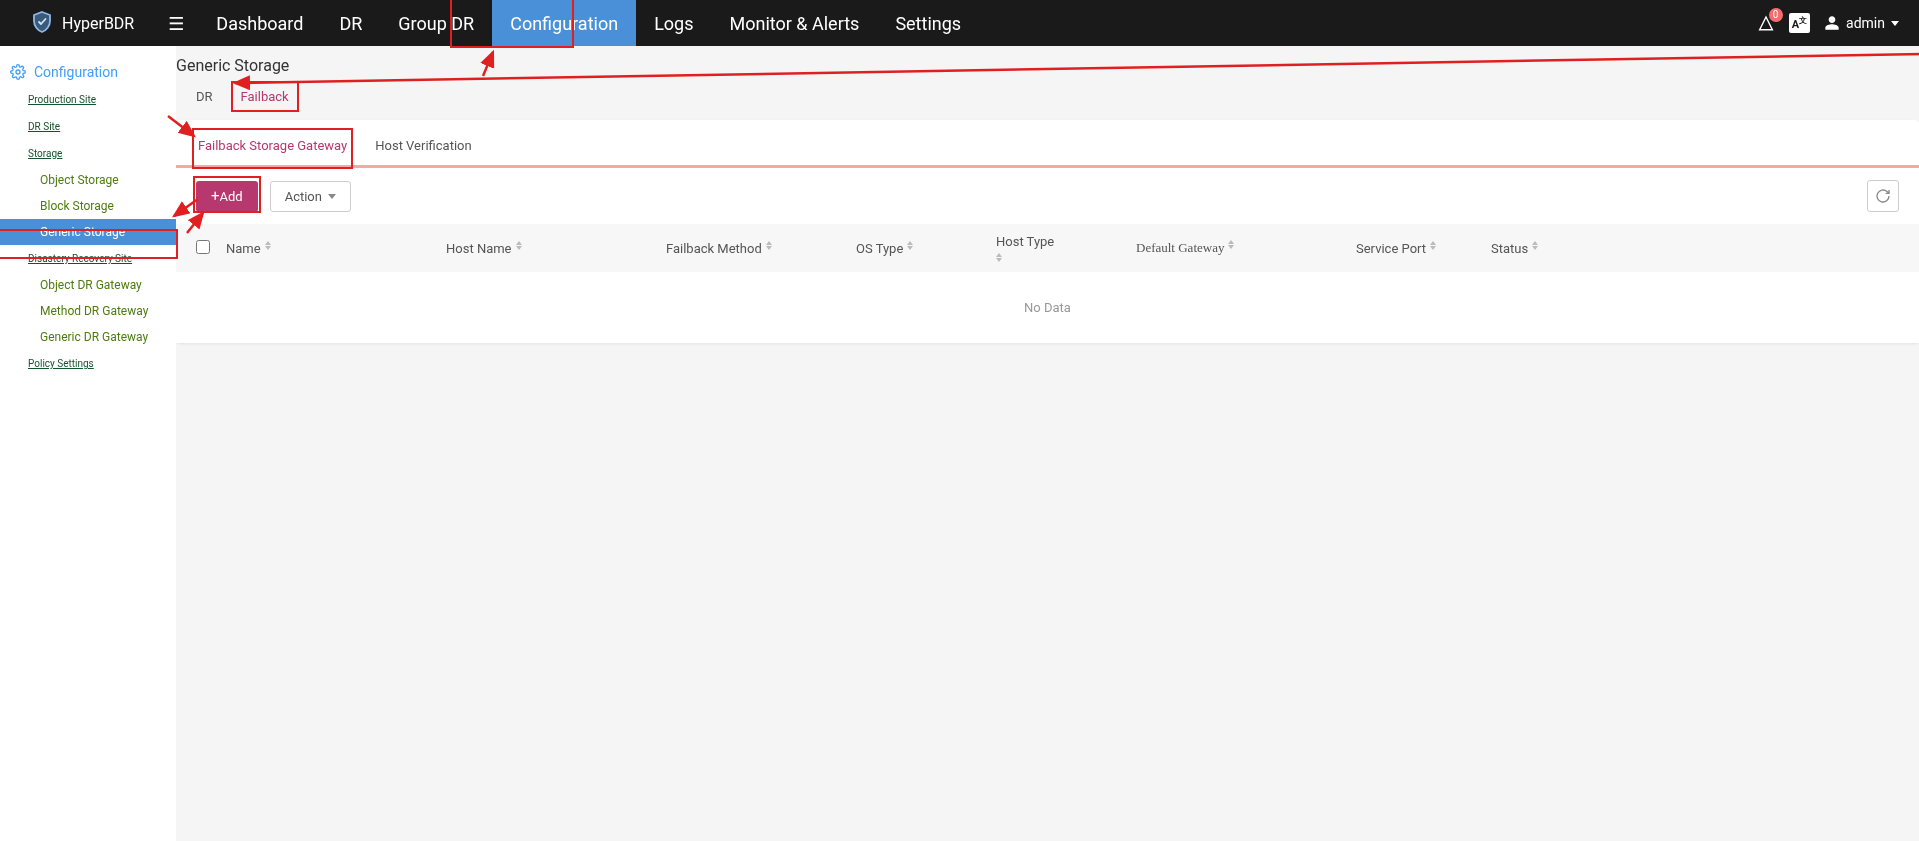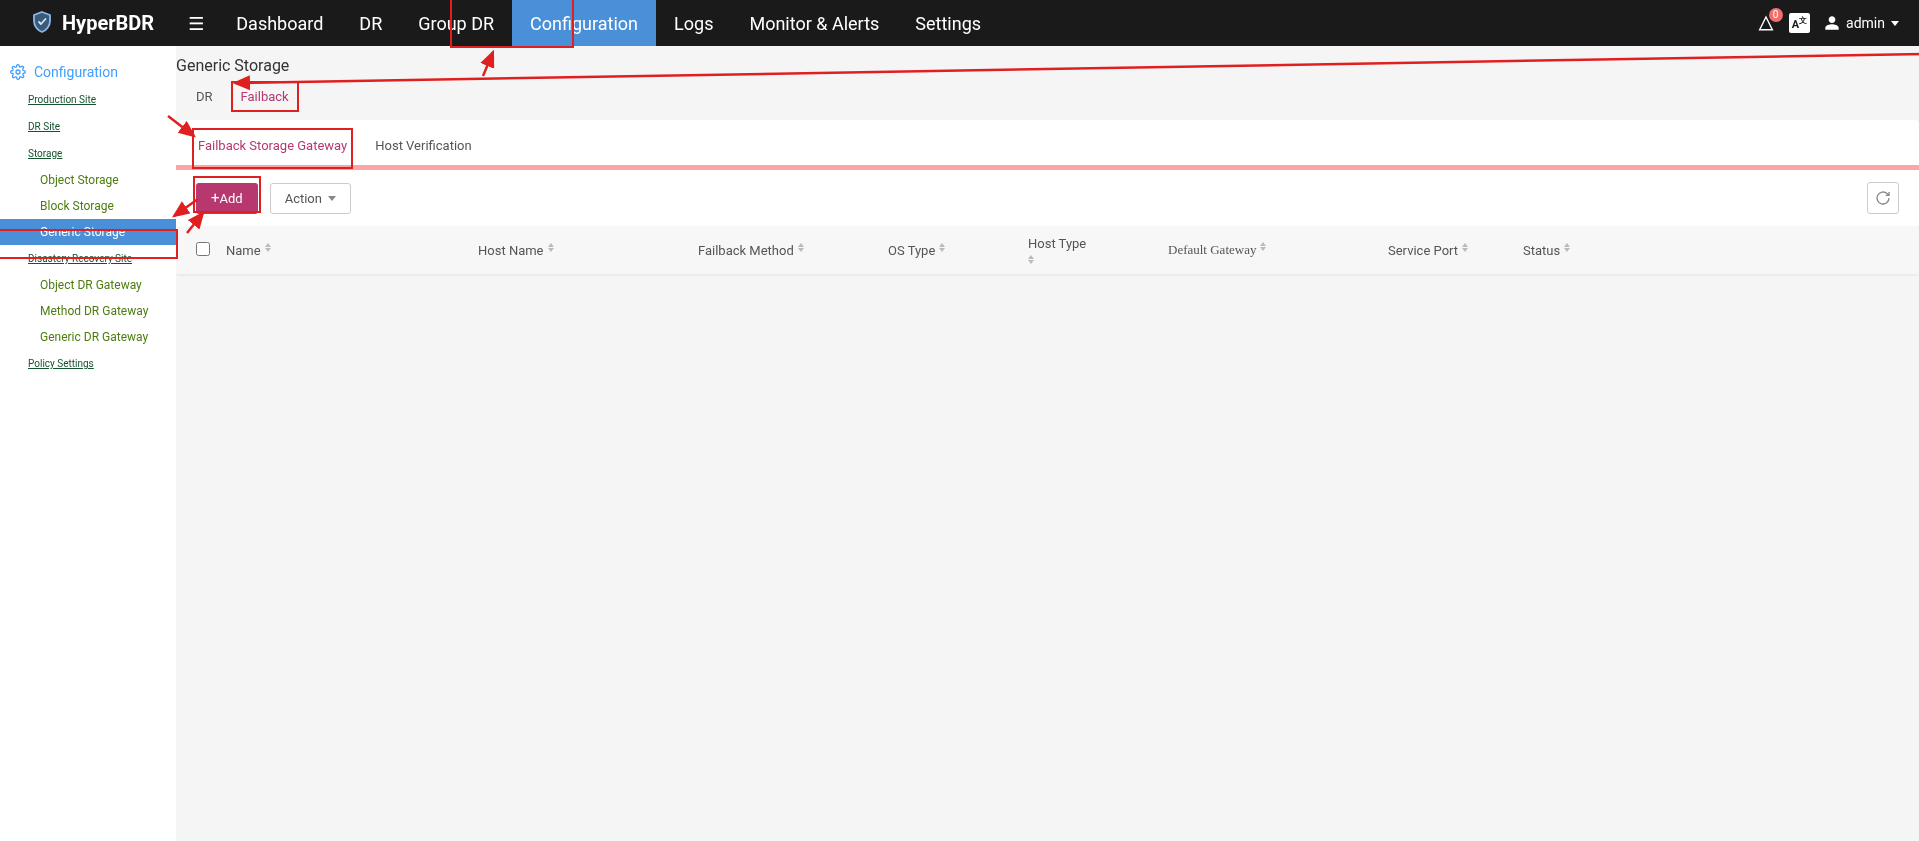--- a/index.html
+++ b/index.html
@@ -31,22 +31,22 @@
       align-items: center;
       gap: 8px;
       margin-right: 20px;
       margin-left: 20px;
     }
     .logo-icon svg {
       width: 24px;
       height: 24px;
     }
     .logo-text {
-      font-weight: 700;
-      font-size: 20px;
+      font-weight: 400;
+      font-size: 16px;
     }
     .hamburger {
       cursor: pointer;
       padding: 0 14px;
       font-size: 18px;
     }
     .navlinks {
       display: flex;
       height: 100%;
     }
@@ -193,21 +193,21 @@
       background: #fff;
       border-radius: 4px;
       box-shadow: 0 1px 3px rgba(0,0,0,0.08);
       margin-left: 0;
     }
 
     .tab2-row {
       display: flex;
       gap: 24px;
       padding: 12px 20px 0 20px;
-      border-bottom: 5px solid #fca5a5;
+      border-bottom: 3px solid #fca5a5;
     }
     .tab2 {
       font-size: 13px;
       color: #555;
       cursor: pointer;
       padding: 6px 2px 12px 2px;
       position: relative;
     }
     .tab2.active {
       color: #b6386e;
@@ -279,21 +279,21 @@
     }
     .th-check input {
       width: 14px;
       height: 14px;
     }
     .th {
       display: flex;
       gap: 4px;
     }
     .th-name { width: 220px; }
-    .th-host { width: 220px; margin-left: 32px; }
+    .th-host { width: 220px; }
     .th-method { width: 190px; }
     .th-os { width: 140px; }
     .th-htype { width: 140px; flex-direction: column; }
     .th-gateway { width: 220px; font-family: Liberation Serif, serif; }
     .th-port { width: 135px; }
     .th-status { flex: 1; }
 
     .sort-icon {
       display: inline-flex;
       flex-direction: column;
@@ -488,20 +488,21 @@
               </span>
             </div>
           <div class="th th-status">
               <span>Status</span>
               <span class="sort-icon">
                 <span class="up"></span>
                 <span class="down"></span>
               </span>
             </div>
         </div>
+        <div class="tbody">No Data</div>
       </div>
     </div>
   </div>
 </div>
 
 <div id="annotations">
     <div class="hl-box" style="left: 450.078px; top: -2px; width: 123.953px; height: 50px;"></div>
     <svg class="arrow-svg" width="34" height="48" style="left: 471.462px; top: 40px;">
       <defs>
         <marker id="ah" markerWidth="8" markerHeight="8" refX="6" refY="3" orient="auto">

